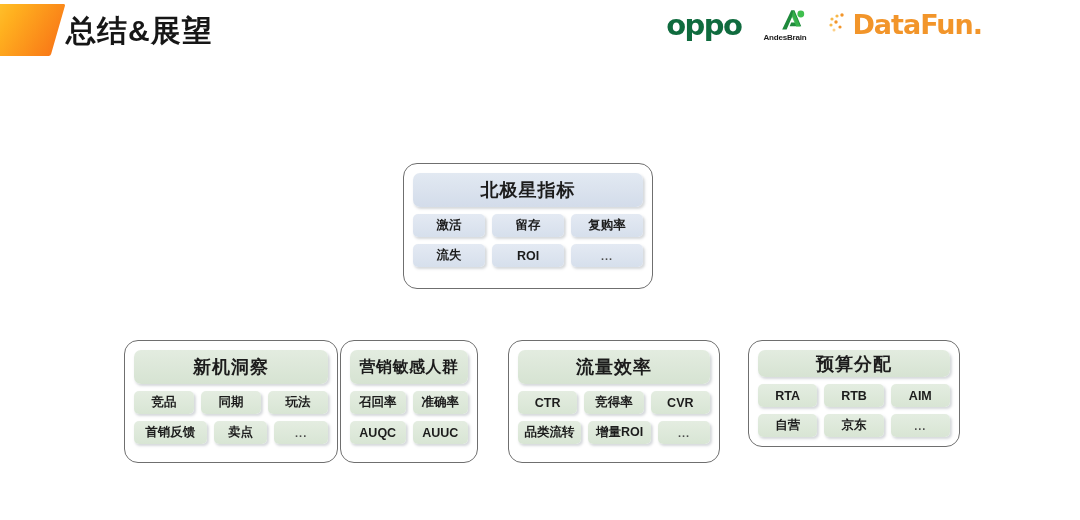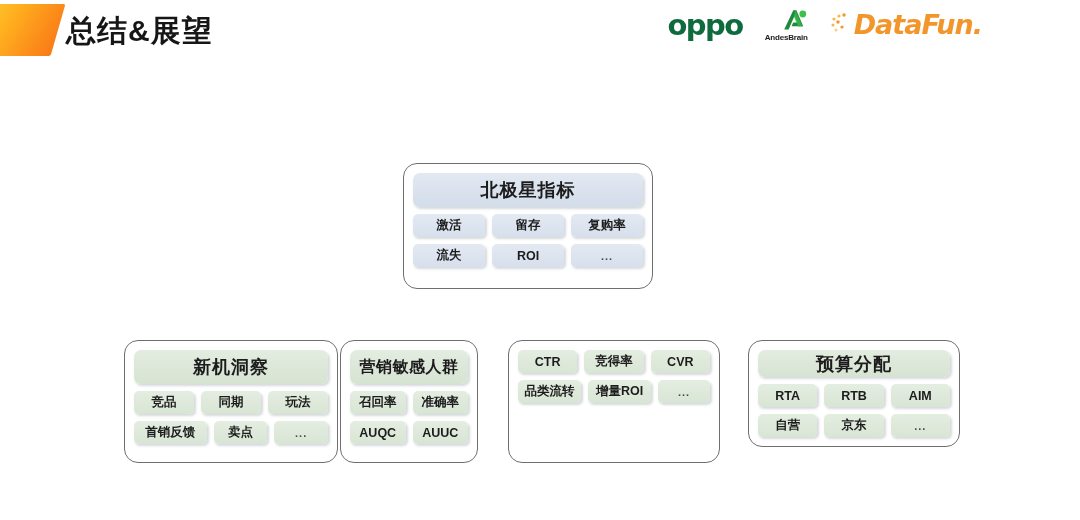--- a/index.html
+++ b/index.html
@@ -78,21 +78,20 @@
     white-space: nowrap;
   }
   #logo-datafun {
     display: flex;
     align-items: center;
     gap: 2px;
   }
   #logo-datafun .word {
     font-size: 27px;
     font-weight: 700;
-    font-style: italic;
     letter-spacing: -1px;
     color: #f2952a;
     line-height: 28px;
     font-family: "DejaVu Sans", sans-serif;
   }
 
   
   .card {
     position: absolute;
     box-sizing: border-box;
@@ -229,20 +228,21 @@
     <div class="chip">召回率</div>
     <div class="chip">准确率</div>
   </div>
   <div class="chip-row">
     <div class="chip">AUQC</div>
     <div class="chip">AUUC</div>
   </div>
 </div>
 
 <div class="card green" id="card-traffic">
+  <div class="card-head">流量效率</div>
   <div class="chip-row">
     <div class="chip">CTR</div>
     <div class="chip">竞得率</div>
     <div class="chip">CVR</div>
   </div>
   <div class="chip-row">
     <div class="chip wide">品类流转</div>
     <div class="chip wide">增量ROI</div>
     <div class="chip ellipsis narrow">...</div>
   </div>

